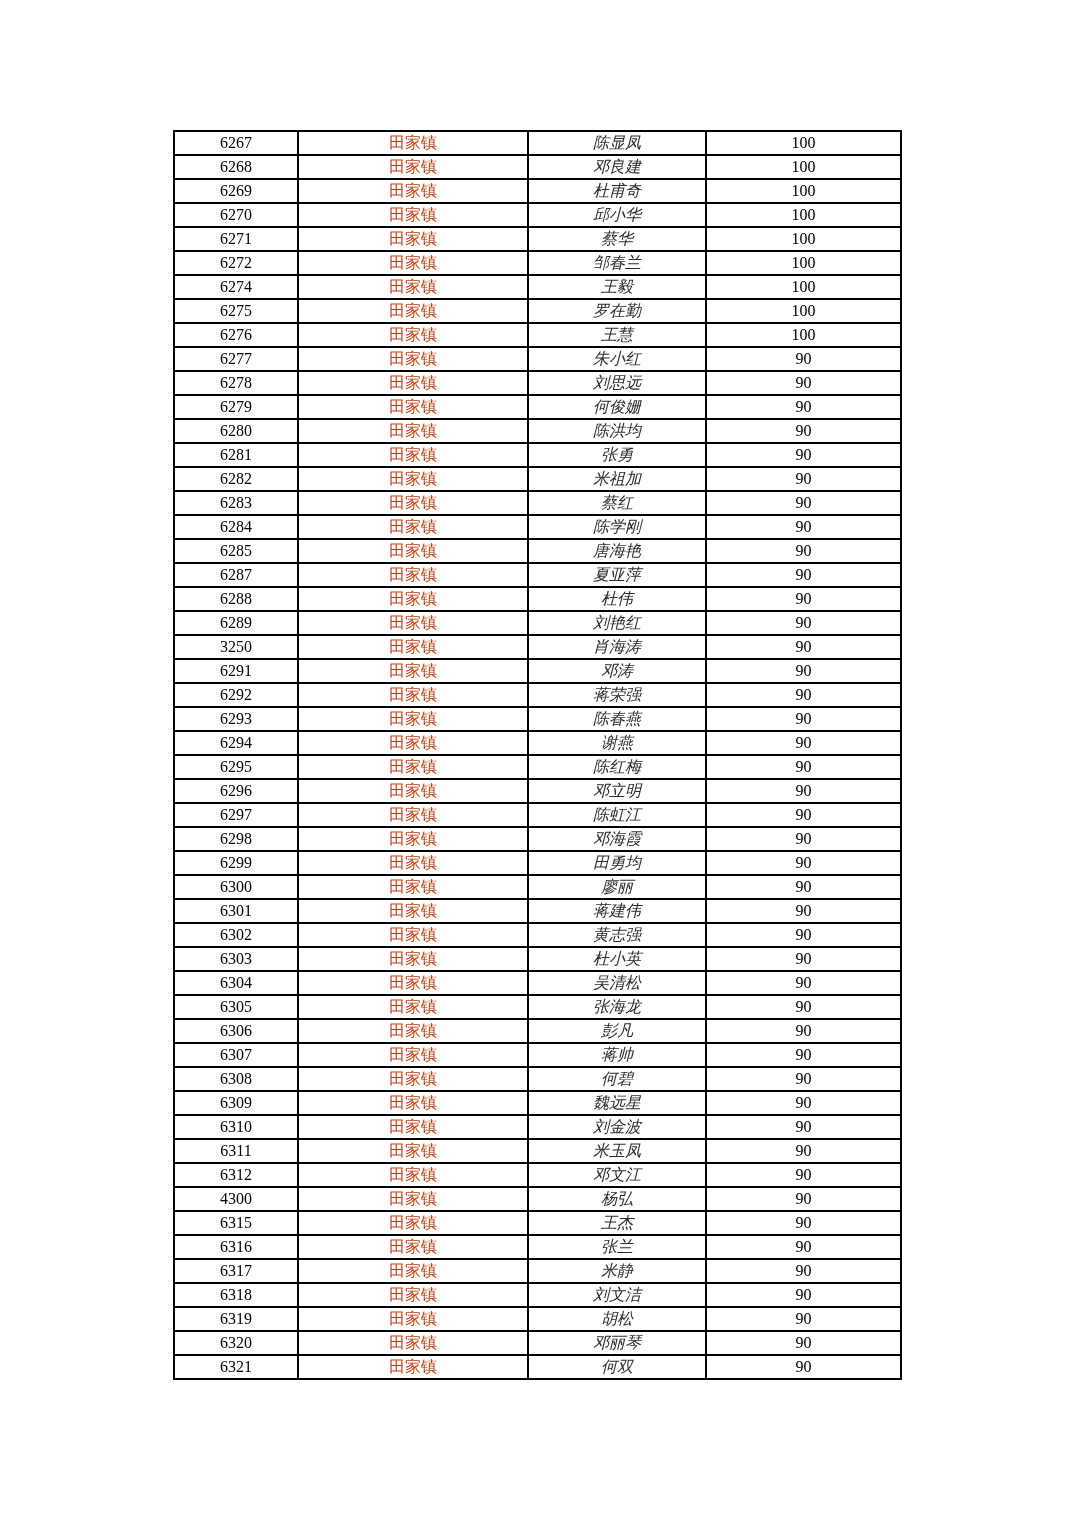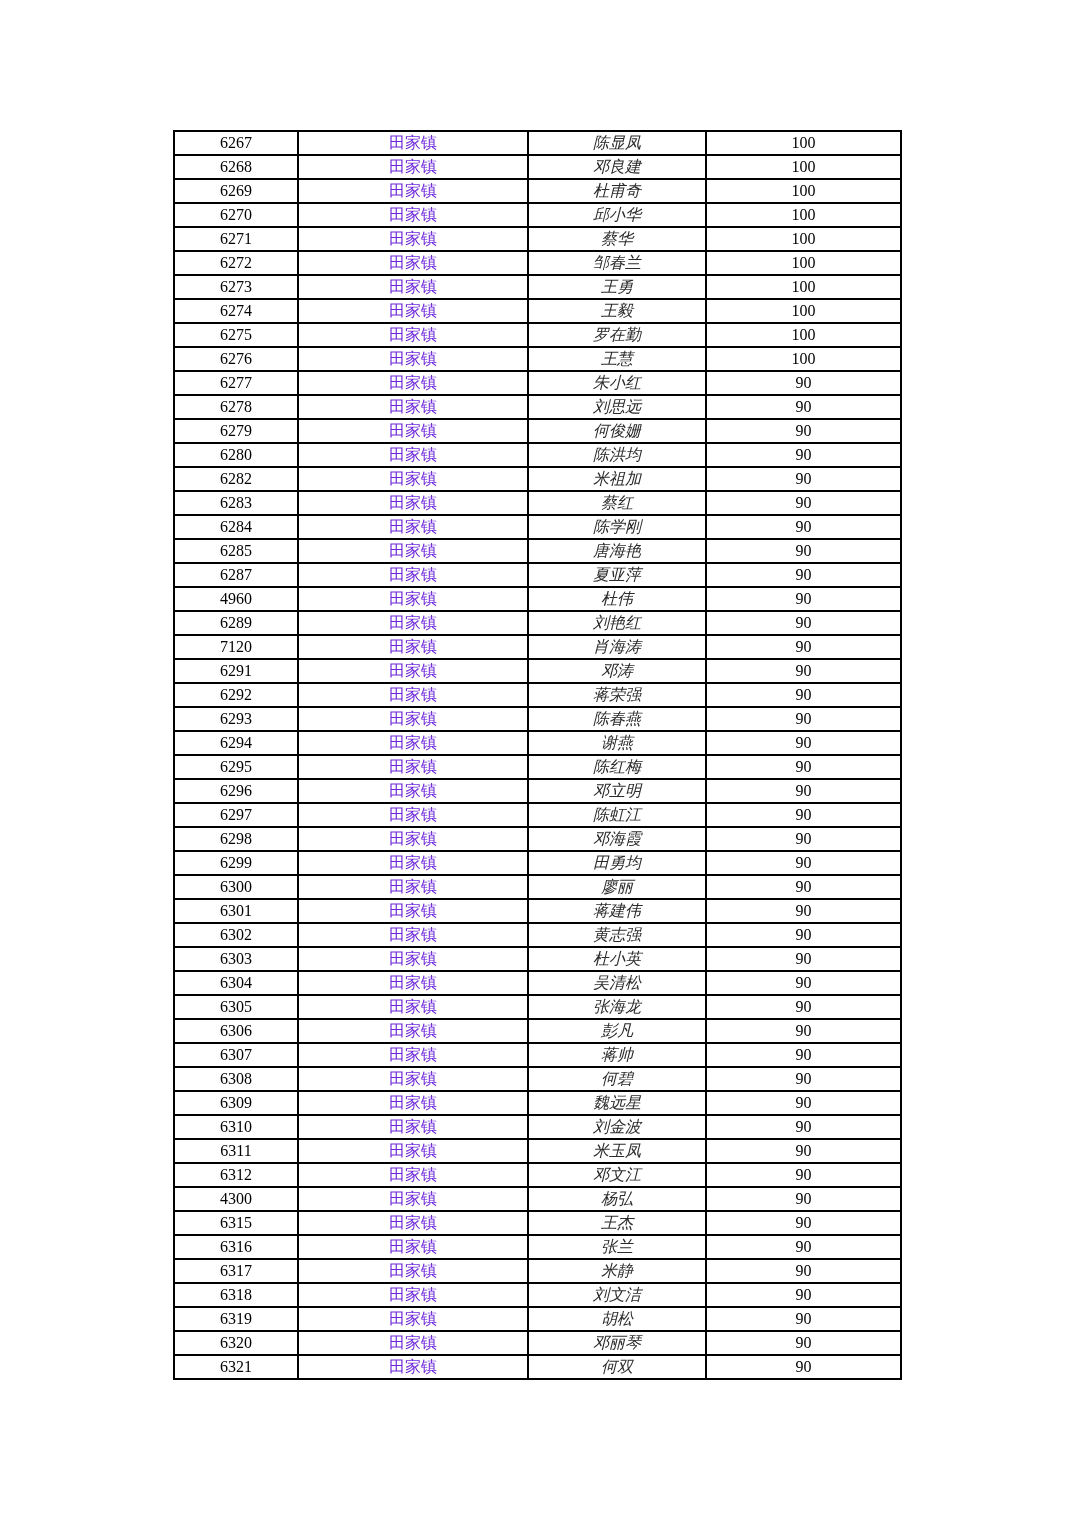--- a/index.html
+++ b/index.html
@@ -34,21 +34,21 @@
     border: 2px solid #000000;
     text-align: center;
     vertical-align: middle;
     padding: 0;
     font-size: 16px;
     line-height: 1;
     overflow: hidden;
     white-space: nowrap;
   }
   td.col-serial { font-size: 17px; font-family: Liberation Serif, serif; }
-  td.col-town   { color: #6d28d9; }
+  td.col-town   { color: #c2410c; }
   td.col-name   { color: #2b2b2b; font-style: italic; }
   td.col-score  { font-size: 17px; }
 </style>
 </head>
 <body>
 
 <div class="page">
   <table class="score-table">
     <colgroup>
       <col style="width:124px">
@@ -92,26 +92,20 @@
     <td class="col-score">100</td>
   </tr>
 
   <tr>
     <td class="col-serial">6272</td>
     <td class="col-town">田家镇</td>
     <td class="col-name">邹春兰</td>
     <td class="col-score">100</td>
   </tr>
 
-  <tr>
-    <td class="col-serial">6273</td>
-    <td class="col-town">田家镇</td>
-    <td class="col-name">王勇</td>
-    <td class="col-score">100</td>
-  </tr>
 
   <tr>
     <td class="col-serial">6274</td>
     <td class="col-town">田家镇</td>
     <td class="col-name">王毅</td>
     <td class="col-score">100</td>
   </tr>
 
   <tr>
     <td class="col-serial">6275</td>
@@ -148,20 +142,26 @@
     <td class="col-score">90</td>
   </tr>
 
   <tr>
     <td class="col-serial">6280</td>
     <td class="col-town">田家镇</td>
     <td class="col-name">陈洪均</td>
     <td class="col-score">90</td>
   </tr>
 
+  <tr>
+    <td class="col-serial">6281</td>
+    <td class="col-town">田家镇</td>
+    <td class="col-name">张勇</td>
+    <td class="col-score">90</td>
+  </tr>
 
   <tr>
     <td class="col-serial">6282</td>
     <td class="col-town">田家镇</td>
     <td class="col-name">米祖加</td>
     <td class="col-score">90</td>
   </tr>
 
   <tr>
     <td class="col-serial">6283</td>
@@ -186,35 +186,35 @@
 
 
   <tr>
     <td class="col-serial">6287</td>
     <td class="col-town">田家镇</td>
     <td class="col-name">夏亚萍</td>
     <td class="col-score">90</td>
   </tr>
 
   <tr>
-    <td class="col-serial">4960</td>
+    <td class="col-serial">6288</td>
     <td class="col-town">田家镇</td>
     <td class="col-name">杜伟</td>
     <td class="col-score">90</td>
   </tr>
 
   <tr>
     <td class="col-serial">6289</td>
     <td class="col-town">田家镇</td>
     <td class="col-name">刘艳红</td>
     <td class="col-score">90</td>
   </tr>
 
   <tr>
-    <td class="col-serial">7120</td>
+    <td class="col-serial">3250</td>
     <td class="col-town">田家镇</td>
     <td class="col-name">肖海涛</td>
     <td class="col-score">90</td>
   </tr>
 
   <tr>
     <td class="col-serial">6291</td>
     <td class="col-town">田家镇</td>
     <td class="col-name">邓涛</td>
     <td class="col-score">90</td>

